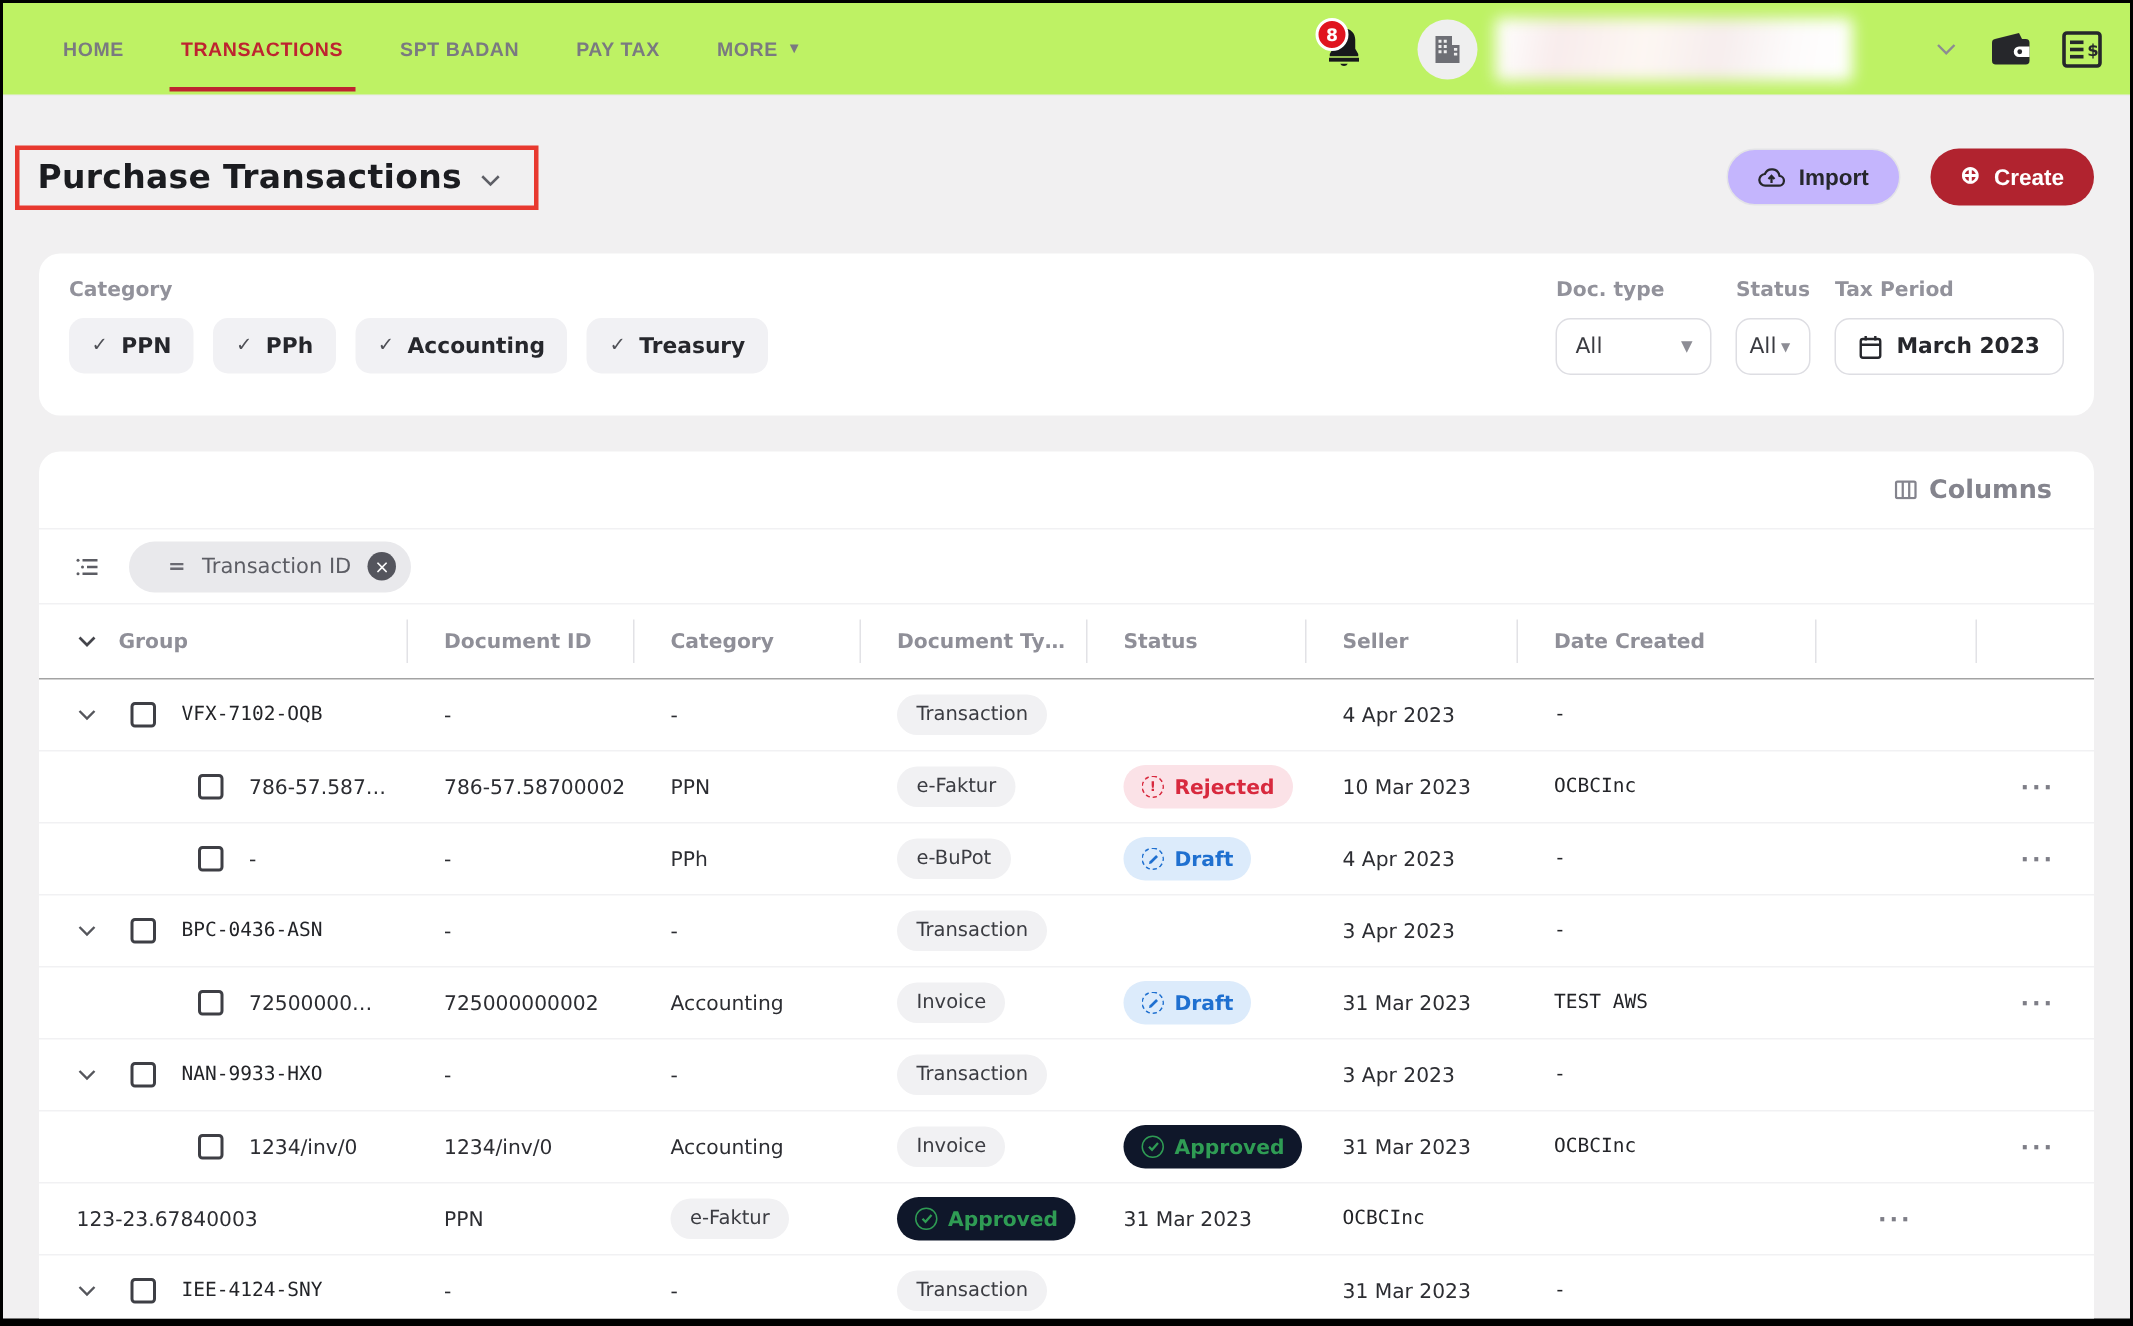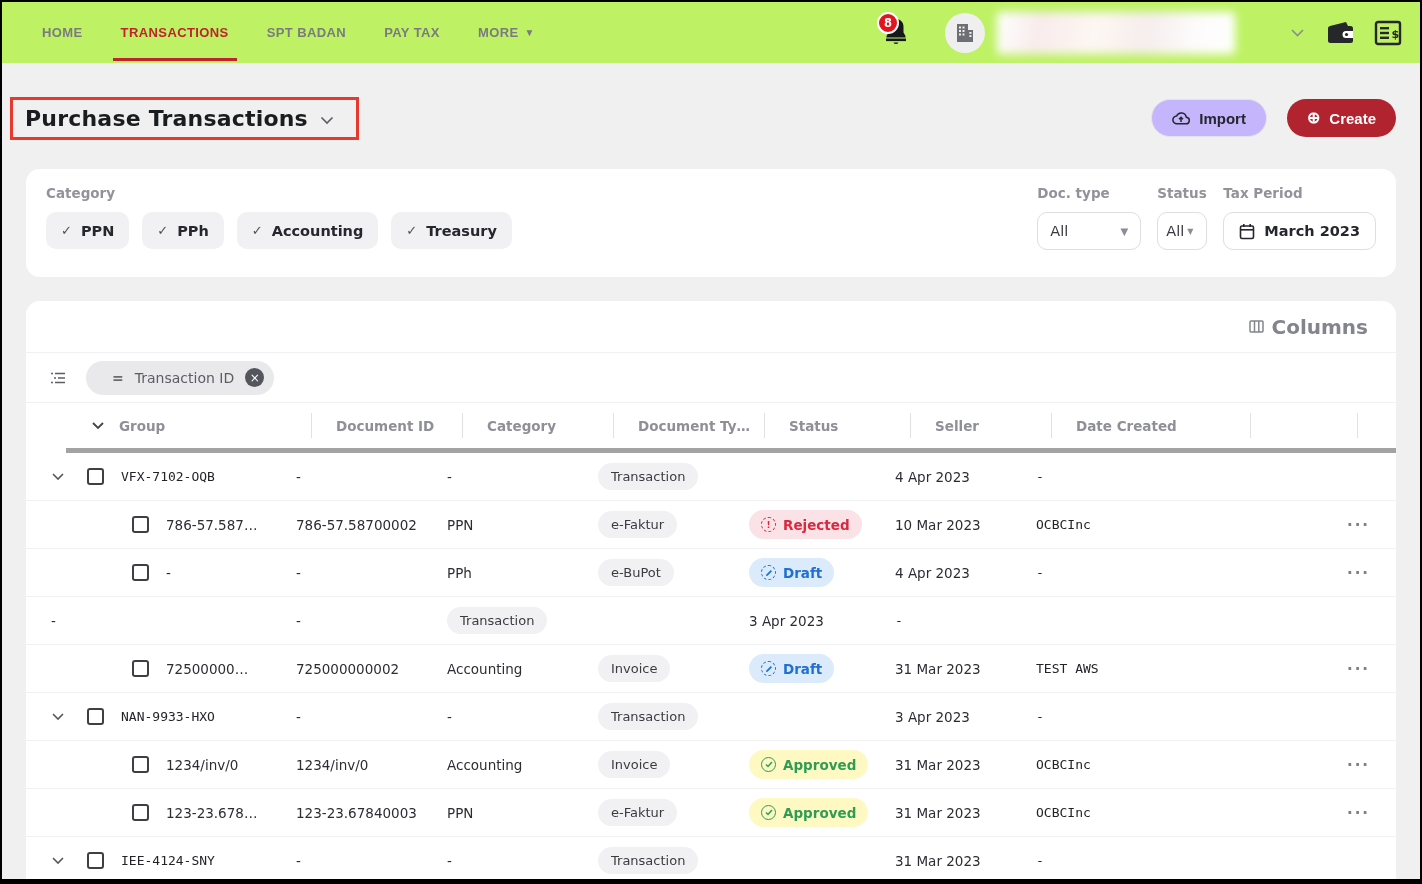--- a/index.html
+++ b/index.html
@@ -65,33 +65,33 @@
   .sel-caret { color:#8D8D95; font-size:10px; }
   .search-box { width:250px; cursor:text; }
   .status-box { width:50px; padding:0 8px; gap:3px; }
   .status-box .val { font-size:14.5px; color:#3A3B41; }
   .period-box { font-weight:700; font-size:14.5px; color:#26272C; padding:0 15px; }
 
   
   .table-card { background:#fff; border-radius:14px 14px 0 0; margin-top:24px; overflow:hidden; }
   .columns-row { height:52px; display:flex; align-items:center; justify-content:flex-end;
                  padding-right:28px; border-bottom:1px solid #F1F1F3; }
-  .columns-btn { display:flex; align-items:center; gap:8px; color:#84848D; font-size:20px;
+  .columns-btn { display:flex; align-items:center; gap:8px; color:#84848D; font-size:17px;
                  font-weight:600; cursor:pointer; }
   .chiprow { height:50px; display:flex; align-items:center; gap:20px; padding-left:24px;
              border-bottom:1px solid #F1F1F3; }
   .filter-chip { background:#E9E9EC; border-radius:17px; height:34px; display:flex; align-items:center;
                  gap:11px; padding:0 10px 0 26px; cursor:pointer;}
   .filter-chip .eq { color:#6A6A72; font-weight:700; font-size:14px; }
   .filter-chip .fc-label { color:#5C5D64; font-size:14px; }
   .fc-close { width:19px; height:19px; border-radius:50%; background:#54555D; color:#fff;
               font-size:12px; display:flex; align-items:center; justify-content:center; cursor:pointer;}
 
   .grid { display:grid; grid-template-columns:245px 151px 151px 151px 146px 141px 199px 107px 83px; }
-  .thead { height:50px; border-bottom:5px solid #a3a3a3;margin-left:40px; }
+  .thead { height:50px; border-bottom:1px solid #a3a3a3; }
   .th { display:flex; align-items:center; color:#8F8F98; font-weight:700; font-size:13.5px;
         padding-left:25px; position:relative; }
   .th + .th::before { content:""; position:absolute; left:0; top:10px; bottom:10px; width:1px; background:#E2E2E6; }
   .th-group { gap:15px; padding-left:26px; }
   .hdr-chevron { color:#44454B; font-size:13px; }
 
   .trow { height:48px; border-bottom:1px solid #F1F1F3; }
   .td { display:flex; align-items:center; padding-left:25px; font-size:13.5px; color:#2C2D32; }
   .td.c1 { padding-left:26px; gap:0; }
   .mono { font-family:"DejaVu Sans Mono","Liberation Mono",monospace; font-size:13px; color:#232428; }
@@ -103,21 +103,21 @@
   .type-chip { background:#F1F1F3; border-radius:14px; height:27px; padding:0 13px;
                display:flex; align-items:center; font-size:13px; color:#3B3C42; }
   .pill { border-radius:15px; height:29px; display:flex; align-items:center; gap:7px;
           padding:0 12px; font-size:13.5px; font-weight:600; }
   .pill .picon { width:15px; height:15px; border-radius:50%; display:flex; align-items:center;
                  justify-content:center; font-size:9px; font-weight:800; }
   .picon.dashed { border:1.3px dashed currentColor; }
   .picon.solid { border:1.3px solid currentColor; }
   .pill-rejected { background:#FBE2E7; color:#D8293E; }
   .pill-draft { background:#DCEBFB; color:#1F70D0; }
-  .pill-approved { background:#fef9c3; color:#2F9C54; }
+  .pill-approved { background:#0f172a; color:#2F9C54; }
   .dots { color:#7E7E87; font-size:15px; font-weight:700; letter-spacing:2px; cursor:pointer; }
   .td.c9 { justify-content:center; padding-left:0; }
   svg { display:block; }
 </style>
 </head>
 <body>
 
 <div class="topbar">
   <nav class="nav">
     <div class="nav-item">HOME</div>
@@ -389,20 +389,31 @@
             </span>
           </div>
           <div class="td">4 Apr 2023</div>
           <div class="td mono">-</div>
           <div class="td"></div>
           <div class="td c9">
             <span class="dots">···</span>
           </div>
         </div>
         <div class="grid trow">
+          <div class="td c1">
+            <span class="row-chevron">
+              <svg width="12" height="8" viewBox="0 0 12 8">
+                <path d="M1 1l5 5 5-5" stroke="#55565C" stroke-width="1.6" fill="none"></path>
+              </svg>
+            </span>
+            <span class="sp21"></span>
+            <span class="cb"></span>
+            <span class="sp17"></span>
+            <span class="mono">BPC-0436-ASN</span>
+          </div>
           <div class="td">-</div>
           <div class="td">-</div>
           <div class="td">
             <span class="type-chip">Transaction</span>
           </div>
           <div class="td"></div>
           <div class="td">3 Apr 2023</div>
           <div class="td mono">-</div>
           <div class="td"></div>
           <div class="td c9"></div>
@@ -482,26 +493,20 @@
             </span>
           </div>
           <div class="td">31 Mar 2023</div>
           <div class="td mono">OCBCInc</div>
           <div class="td"></div>
           <div class="td c9">
             <span class="dots">···</span>
           </div>
         </div>
         <div class="grid trow">
-          <div class="td c1">
-            <span class="indent"></span>
-            <span class="cb"></span>
-            <span class="sp17"></span>
-            <span>123-23.678…</span>
-          </div>
           <div class="td">123-23.67840003</div>
           <div class="td">PPN</div>
           <div class="td">
             <span class="type-chip">e-Faktur</span>
           </div>
           <div class="td">
             <span class="pill pill-approved">
               <span class="picon solid">
                 <svg width="8" height="7" viewBox="0 0 8 7">
                   <path d="M1 3.5l2 2L7 1" stroke="currentColor" stroke-width="1.5" fill="none"></path>

